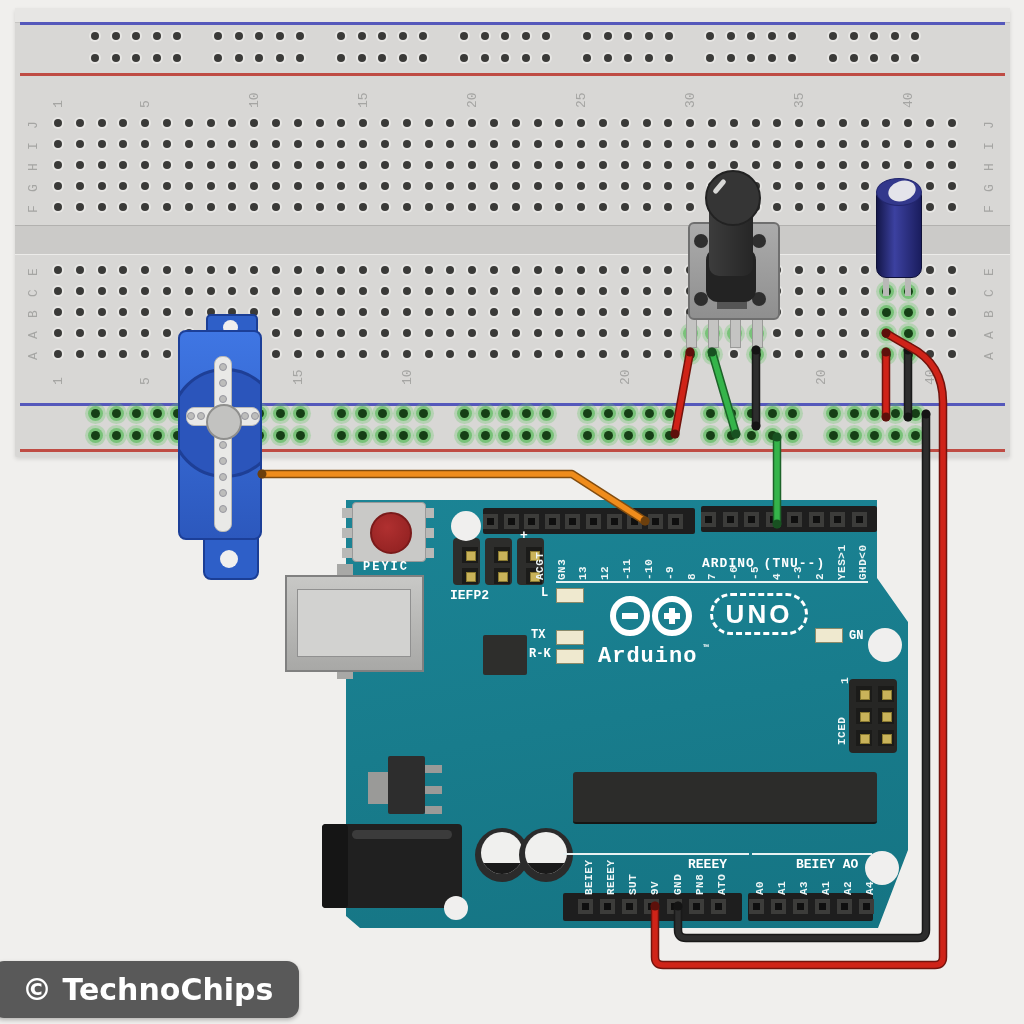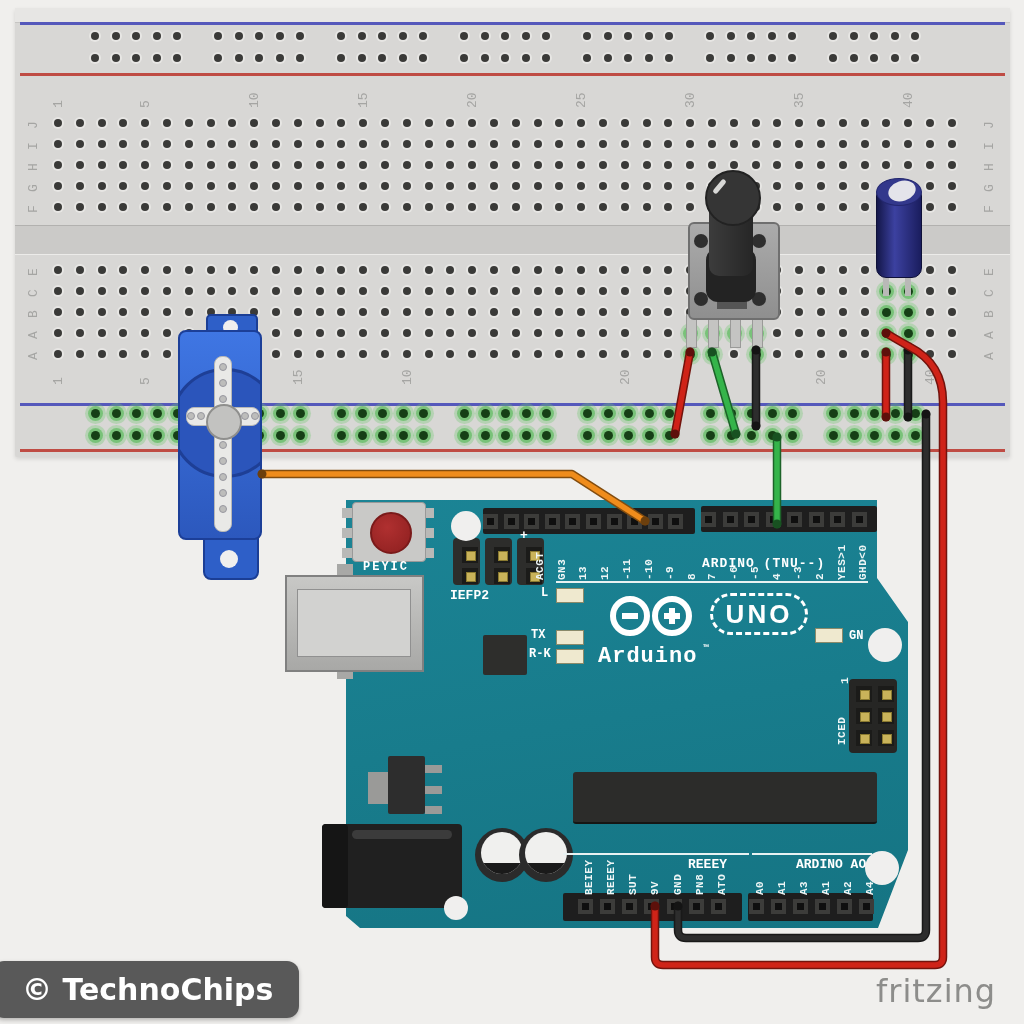--- a/index.html
+++ b/index.html
@@ -822,21 +822,21 @@
       <span class="abs" style="left:6px;top:4px;width:42px;height:42px;border-radius:50%;background:#f0f0ee;overflow:hidden;">
         <i class="abs" style="left:0;bottom:0;width:42px;height:11px;background:#1a1a1a;display:block;"></i>
       </span>
     </div>
 
     <div class="abs" style="left:563px;top:893px;width:179px;height:28px;background:#1e1e1e;border-radius:2px;z-index:6;"></div>
     <div class="abs" style="left:748px;top:893px;width:125px;height:28px;background:#1e1e1e;border-radius:2px;z-index:6;"></div>
     <div class="abs" style="left:563px;top:853px;width:186px;height:2px;background:#e8f2f2;z-index:6;"></div>
     <div class="abs" style="left:752px;top:853px;width:120px;height:2px;background:#e8f2f2;z-index:6;"></div>
     <span class="silk" style="left:688px;top:857px;">REEEY</span>
-    <span class="silk" style="left:796px;top:857px;">ARDINO AO</span>
+    <span class="silk" style="left:796px;top:857px;">BEIEY AO</span>
     <div id="ard-gen">
         <div class="pin" style="left: 483px; top: 514px;">
           <i></i>
         </div>
         <div class="pin" style="left: 504px; top: 514px;">
           <i></i>
         </div>
         <div class="pin" style="left: 524px; top: 514px;">
           <i></i>
         </div>
@@ -991,15 +991,14 @@
       <circle cx="886" cy="333" r="4.5" fill="rgb(93,16,11)"></circle>
       <path d="M678,906 L678,930 Q678,938 686,938 L918,938 Q926,938 926,930 L926,414" fill="none" stroke="rgb(25,25,25)" stroke-width="8.5" stroke-linecap="round" stroke-linejoin="round"></path>
       <path d="M678,906 L678,930 Q678,938 686,938 L918,938 Q926,938 926,930 L926,414" fill="none" stroke="#2d2d2d" stroke-width="5.5" stroke-linecap="round" stroke-linejoin="round"></path>
       <circle cx="678" cy="906" r="4.5" fill="rgb(20,20,20)"></circle>
       <circle cx="926" cy="414" r="4.5" fill="rgb(20,20,20)"></circle>
     </svg>
 
   <div class="abs" style="left:-8px;top:961px;background:#595959;border-radius:12px;padding:11px 26px 11px 30px;z-index:60;box-shadow:0 2px 4px rgba(0,0,0,.25);">
     <span style="font:bold 30px 'DejaVu Sans',sans-serif;color:#fff;">© TechnoChips</span>
   </div>
-  <div class="abs" style="left:876px;top:972px;font:32px 'DejaVu Sans',sans-serif;color:#8d8d8b;letter-spacing:1px;z-index:60;">fritzing</div>
 
 </div>
 
 </body></html>

